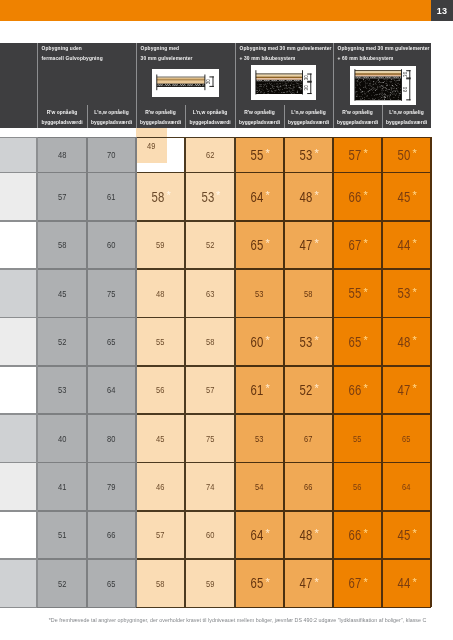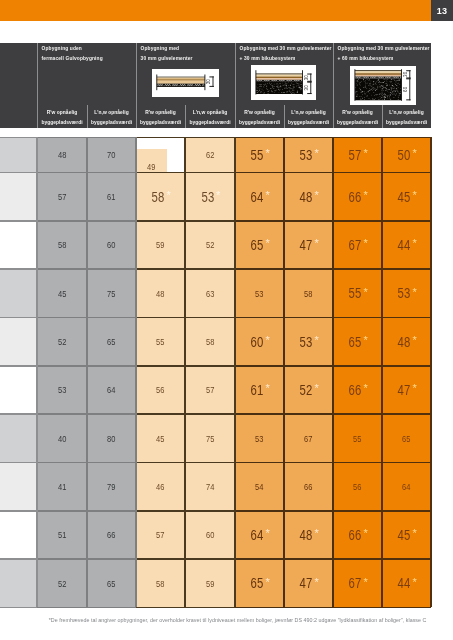--- a/index.html
+++ b/index.html
@@ -602,21 +602,21 @@
         </svg></div>
     </div>
   <div class="tbody" id="tbody">
       <div class="cell" style="left: 0px; top: 94.3px; width: 37px; height: 35.2px; background: rgb(207, 209, 211);"></div>
       <div class="cell" style="left: 37px; top: 94.3px; width: 50px; height: 35.2px; background: rgb(174, 176, 178);">
         <span class="val small" style="color: rgb(54, 56, 58);">48</span>
       </div>
       <div class="cell" style="left: 87px; top: 94.3px; width: 49px; height: 35.2px; background: rgb(174, 176, 178);">
         <span class="val small" style="color: rgb(54, 56, 58);">70</span>
       </div>
-      <div class="cell" style="left: 136px; top: 106px; width: 31px; height: 35.2px; background: rgb(250, 220, 180);">
+      <div class="cell" style="left: 136px; top: 85px; width: 31px; height: 35.2px; background: rgb(250, 220, 180);">
         <span class="val small" style="color: rgb(107, 74, 42);">49</span>
       </div>
       <div class="cell" style="left: 185px; top: 94.3px; width: 50px; height: 35.2px; background: rgb(250, 220, 180);">
         <span class="val small" style="color: rgb(107, 74, 42);">62</span>
       </div>
       <div class="cell" style="left: 235px; top: 94.3px; width: 49px; height: 35.2px; background: rgb(240, 169, 85);">
         <span class="val big" style="color: rgb(100, 52, 15);">55</span>
         <span class="ast" style="color: rgb(255, 234, 207);">*</span>
       </div>
       <div class="cell" style="left: 284px; top: 94.3px; width: 49px; height: 35.2px; background: rgb(240, 169, 85);">

